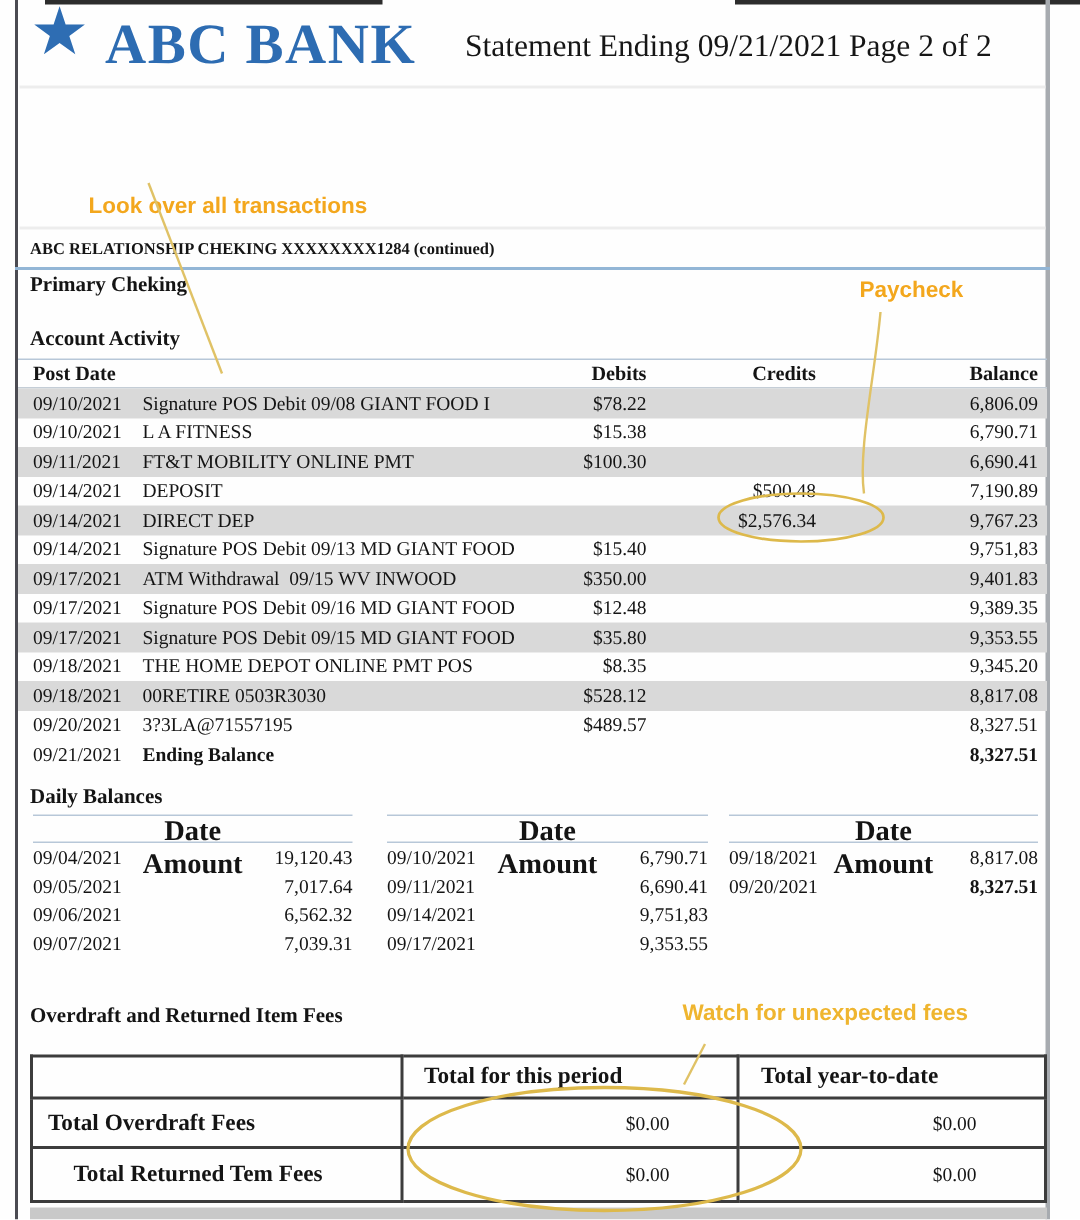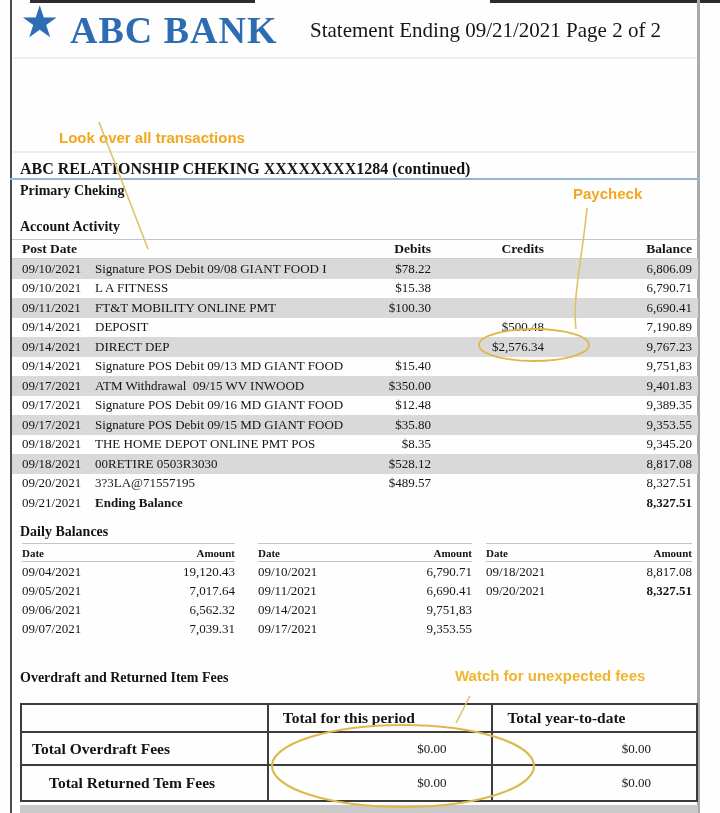--- a/index.html
+++ b/index.html
@@ -19,21 +19,21 @@
   .bank-name { position:absolute; left:70px; top:8px; font-size:38px; font-weight:bold;
                color:#2d6cb2; letter-spacing:1px; }
   .stmt-line { position:absolute; left:310px; top:18px; font-size:21px; color:#161616; }
 
   
   .note { position:absolute; font-family:"Liberation Sans", sans-serif; font-weight:bold;
           font-size:15px; color:#f3a71d; }
   .note-fees { color:#efb52f; }
 
   
-  .acct-title { position:absolute; left:20px; top:160px; font-size:16px; font-weight:600; }
+  .acct-title { position:absolute; left:20px; top:160px; font-size:11px; font-weight:600; }
   .acct-rule  { position:absolute; left:10px; top:178px; width:690px; height:2px; background:#93b6d6; }
   .acct-sub   { position:absolute; left:20px; top:183px; font-size:14px; font-weight:bold; }
 
   
   .act-heading { position:absolute; left:20px; top:219px; font-size:14px; font-weight:bold; }
   .act-table { position:absolute; left:12px; top:239px; width:686px; font-size:13px; }
   .ahead { display:flex; height:20px; align-items:center; font-weight:bold; font-size:13.5px;
            border-top:1px solid #b7c7d8; border-bottom:1px solid #c4cdd6; }
   .arow  { display:flex; height:19.5px; align-items:center; }
   .arow.shaded { background:#d9d9d9; }
@@ -45,21 +45,21 @@
   .arow.ending .c-desc, .arow.ending .c-bal { font-weight:bold; }
 
   
   .daily-heading { position:absolute; left:20px; top:524px; font-size:14px; font-weight:bold; }
   .daily-wrap { position:absolute; left:12px; top:543px; width:686px; display:flex; font-size:13px; }
   .grp  { }
   .g1 { width:213px; margin-left:10px; }
   .g2 { width:214px; margin-left:23px; }
   .g3 { width:206px; margin-left:14px; }
   .ghead { display:flex; justify-content:space-between; height:19px; align-items:center;
-           font-weight:bold; font-size:11px; border-top:1px solid #b7c7d8; border-bottom:1px solid #b7c7d8; }
+           font-weight:bold; font-size:19px; border-top:1px solid #b7c7d8; border-bottom:1px solid #b7c7d8;flex-direction:column; }
   .grow  { display:flex; justify-content:space-between; height:19.25px; align-items:center; }
   .grow.bold .g-amt { font-weight:bold; }
 
   
   .fees-heading { position:absolute; left:20px; top:670px; font-size:14px; font-weight:bold; }
   .fees-table { position:absolute; left:20px; top:703px; width:678px; border-collapse:collapse;
                 table-layout:fixed; }
   .fees-table td { border:2px solid #3c3c3c; vertical-align:middle; }
   .fees-table .fh { font-size:15.5px; font-weight:bold; padding-left:14px; height:28px; }
   .fees-table .fl { font-size:15.5px; font-weight:bold; padding-left:10px; }

